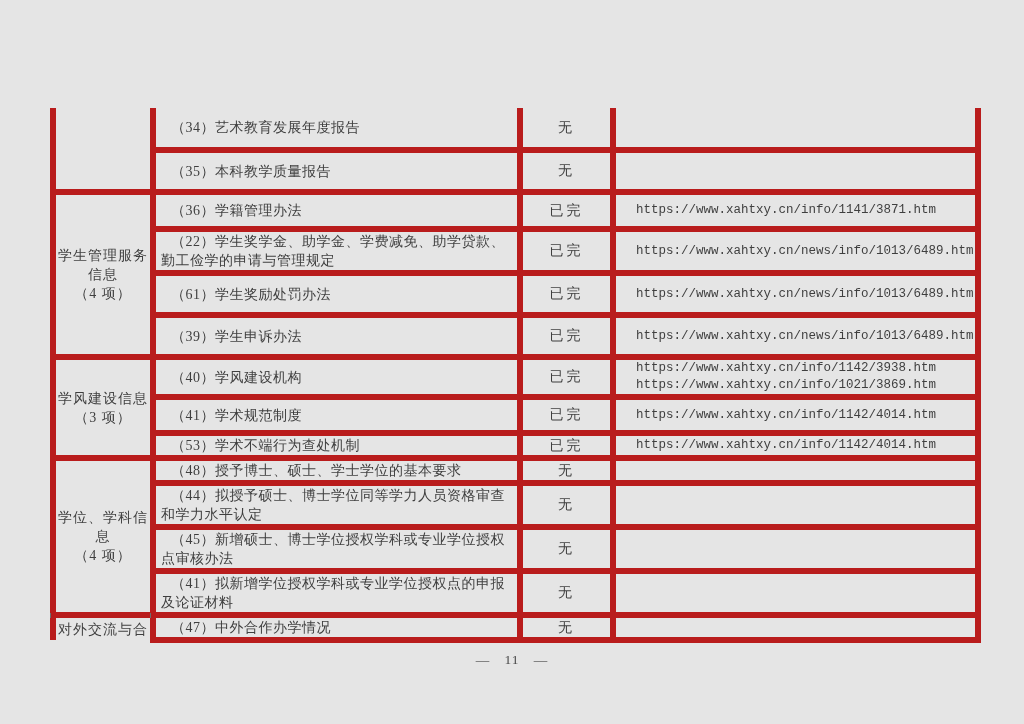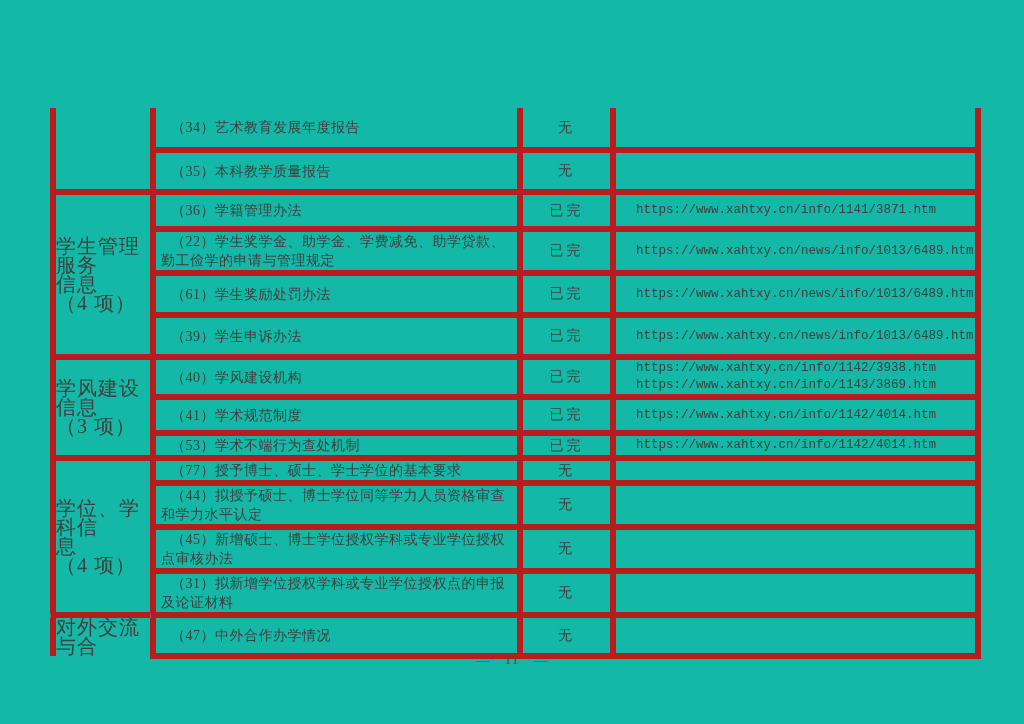--- a/index.html
+++ b/index.html
@@ -1,20 +1,20 @@
 <!DOCTYPE html>
 <html><head>
 <meta charset="utf-8">
 <style>
   html, body { margin: 0; padding: 0; background: #ffffff; }
   .page {
     position: relative;
     width: 1024px;
     height: 724px;
-    background: #14b8a6;
+    background: #e5e5e5;
     overflow: hidden;
     font-family: "Liberation Serif", "DejaVu Serif", serif;
     color: #3f3f3f;
   }
   table.doc-table {
     position: absolute;
     left: 50px;
     top: 108px;
     width: 925px;
     border-collapse: collapse;
@@ -24,22 +24,22 @@
     border: 6px solid #b91c1c;
     padding: 0;
     vertical-align: middle;
     overflow: hidden;
   }
   
   .doc-table tr.first-row td { border-top: none; }
   .doc-table td.cat-open { border-bottom: none; }
 
   td.cat {
-    text-align: left;
-    font-size: 20px;
+    text-align: center;
+    font-size: 14px;
     letter-spacing: 1px;
     line-height: 19px;
   }
   td.item {
     font-size: 14px;
     letter-spacing: 0.5px;
     line-height: 19px;
     padding: 0 4px 0 5px;
     text-indent: 10px;
   }
@@ -137,21 +137,21 @@
 
       <tr style="height:39px">
         <td class="cat" rowspan="3">
           <div>学风建设信息</div>
           <div>（3 项）</div>
         </td>
         <td class="item">（40）学风建设机构</td>
         <td class="status">已完</td>
         <td class="url">
           <div>https://www.xahtxy.cn/info/1142/3938.htm</div>
-          <div>https://www.xahtxy.cn/info/1143/3869.htm</div>
+          <div>https://www.xahtxy.cn/info/1021/3869.htm</div>
         </td>
       </tr>
       <tr style="height:36px">
         <td class="item">（41）学术规范制度</td>
         <td class="status">已完</td>
         <td class="url">
           <div>https://www.xahtxy.cn/info/1142/4014.htm</div>
         </td>
       </tr>
       <tr style="height:23px">
@@ -161,36 +161,36 @@
           <div>https://www.xahtxy.cn/info/1142/4014.htm</div>
         </td>
       </tr>
 
       <tr style="height:23px">
         <td class="cat" rowspan="4">
           <div>学位、学科信</div>
           <div>息</div>
           <div>（4 项）</div>
         </td>
-        <td class="item">（77）授予博士、硕士、学士学位的基本要求</td>
+        <td class="item">（48）授予博士、硕士、学士学位的基本要求</td>
         <td class="status">无</td>
         <td class="url"></td>
       </tr>
       <tr style="height:39px">
         <td class="item">（44）拟授予硕士、博士学位同等学力人员资格审查和学力水平认定</td>
         <td class="status">无</td>
         <td class="url"></td>
       </tr>
       <tr style="height:40px">
         <td class="item">（45）新增硕士、博士学位授权学科或专业学位授权点审核办法</td>
         <td class="status">无</td>
         <td class="url"></td>
       </tr>
       <tr style="height:40px">
-        <td class="item">（31）拟新增学位授权学科或专业学位授权点的申报及论证材料</td>
+        <td class="item">（41）拟新增学位授权学科或专业学位授权点的申报及论证材料</td>
         <td class="status">无</td>
         <td class="url"></td>
       </tr>
 
       <tr style="height:23px">
         <td class="cat cat-open">
           <div>对外交流与合</div>
         </td>
         <td class="item">（47）中外合作办学情况</td>
         <td class="status">无</td>

